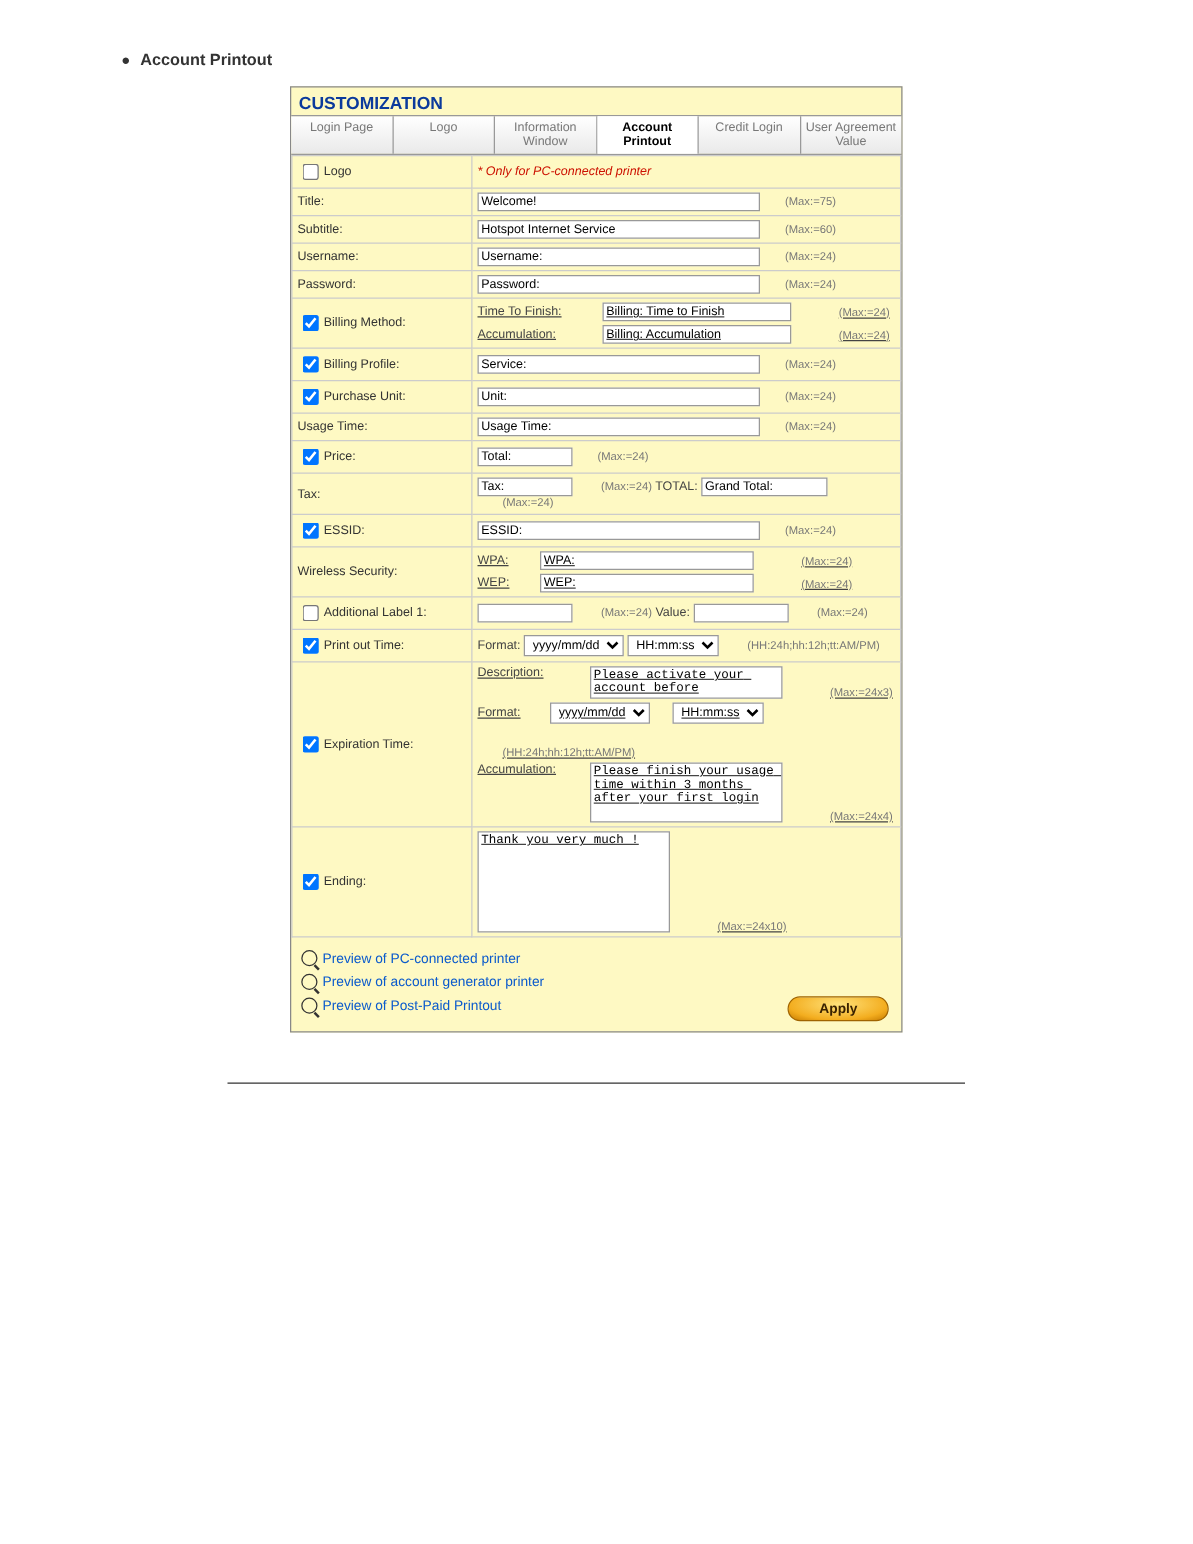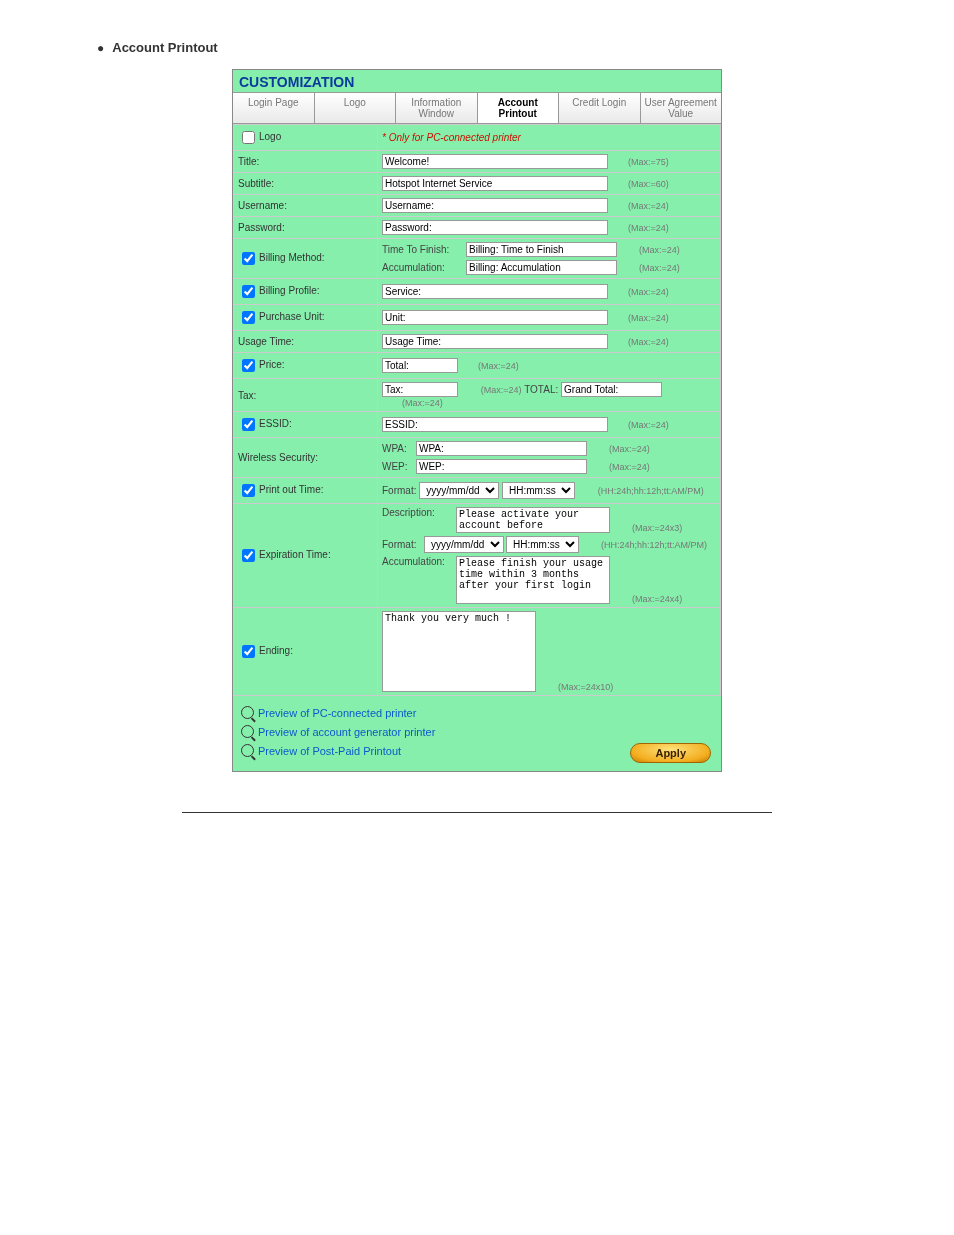--- a/index.html
+++ b/index.html
@@ -22,21 +22,21 @@
   }
   .bullet-title::before {
     content: "\25CF";
     font-size: 12px;
     margin-right: 8px;
   }
   .panel {
     border: 1px solid #888;
     width: 488px;
     margin: 0 auto;
-    background: #86efac;
+    background: #fef9c3;
   }
   .panel-title {
     font-family: Tahoma, sans-serif;
     color: #0b3a9c;
     font-weight: bold;
     font-size: 14px;
     margin: 4px 0 2px 6px;
   }
   .tabs {
     display: flex;
@@ -77,21 +77,21 @@
     padding: 1px 2px;
     background: #fff;
   }
   textarea { font-family: "Courier New", monospace; font-size: 10px; resize: none; line-height:1.1; }
   .hint {
     font-size: 9px;
     color: #777;
     margin-left: 20px;
   }
   .cb { vertical-align: middle; margin-right: 4px; }
-  .row-inner { display:flex; align-items:center; flex-wrap:wrap; gap:2px; }
+  .row-inner { display:flex; align-items:center; flex-wrap:wrap; gap:18px;text-decoration:underline; }
   .input-wide { width: 220px; }
   .input-med { width: 145px; }
   .input-sm { width: 70px; }
   .footer-links {
     padding: 10px 8px 8px;
     font-size: 11px;
     position: relative;
   }
   .footer-links a {
     color: #0a5acc;
@@ -219,20 +219,30 @@
           <div class="row-inner" style="margin-bottom:3px;">
             <span style="width:32px;">WPA:</span>
             <input type="text" style="width: 165px;" value="WPA:">
             <span class="hint">(Max:=24)</span>
           </div>
           <div class="row-inner">
             <span style="width:32px;">WEP:</span>
             <input type="text" style="width: 165px;" value="WEP:">
             <span class="hint">(Max:=24)</span>
           </div>
+        </td>
+      </tr>
+      <tr>
+        <td><input type="checkbox" class="cb" style=""><span>Additional Label 1:</span></td>
+        <td>
+          <input type="text" class="input-sm" style="">
+          <span class="hint">(Max:=24)</span>
+          <span>Value:</span>
+          <input type="text" class="input-sm" style="">
+          <span class="hint">(Max:=24)</span>
         </td>
       </tr>
       <tr>
         <td><input type="checkbox" class="cb" checked="" style=""><span>Print out Time:</span></td>
         <td>
           <span>Format:</span>
           <select><option>yyyy/mm/dd</option></select>
           <select><option>HH:mm:ss</option></select>
           <span class="hint">(HH:24h;hh:12h;tt:AM/PM)</span>
         </td>

